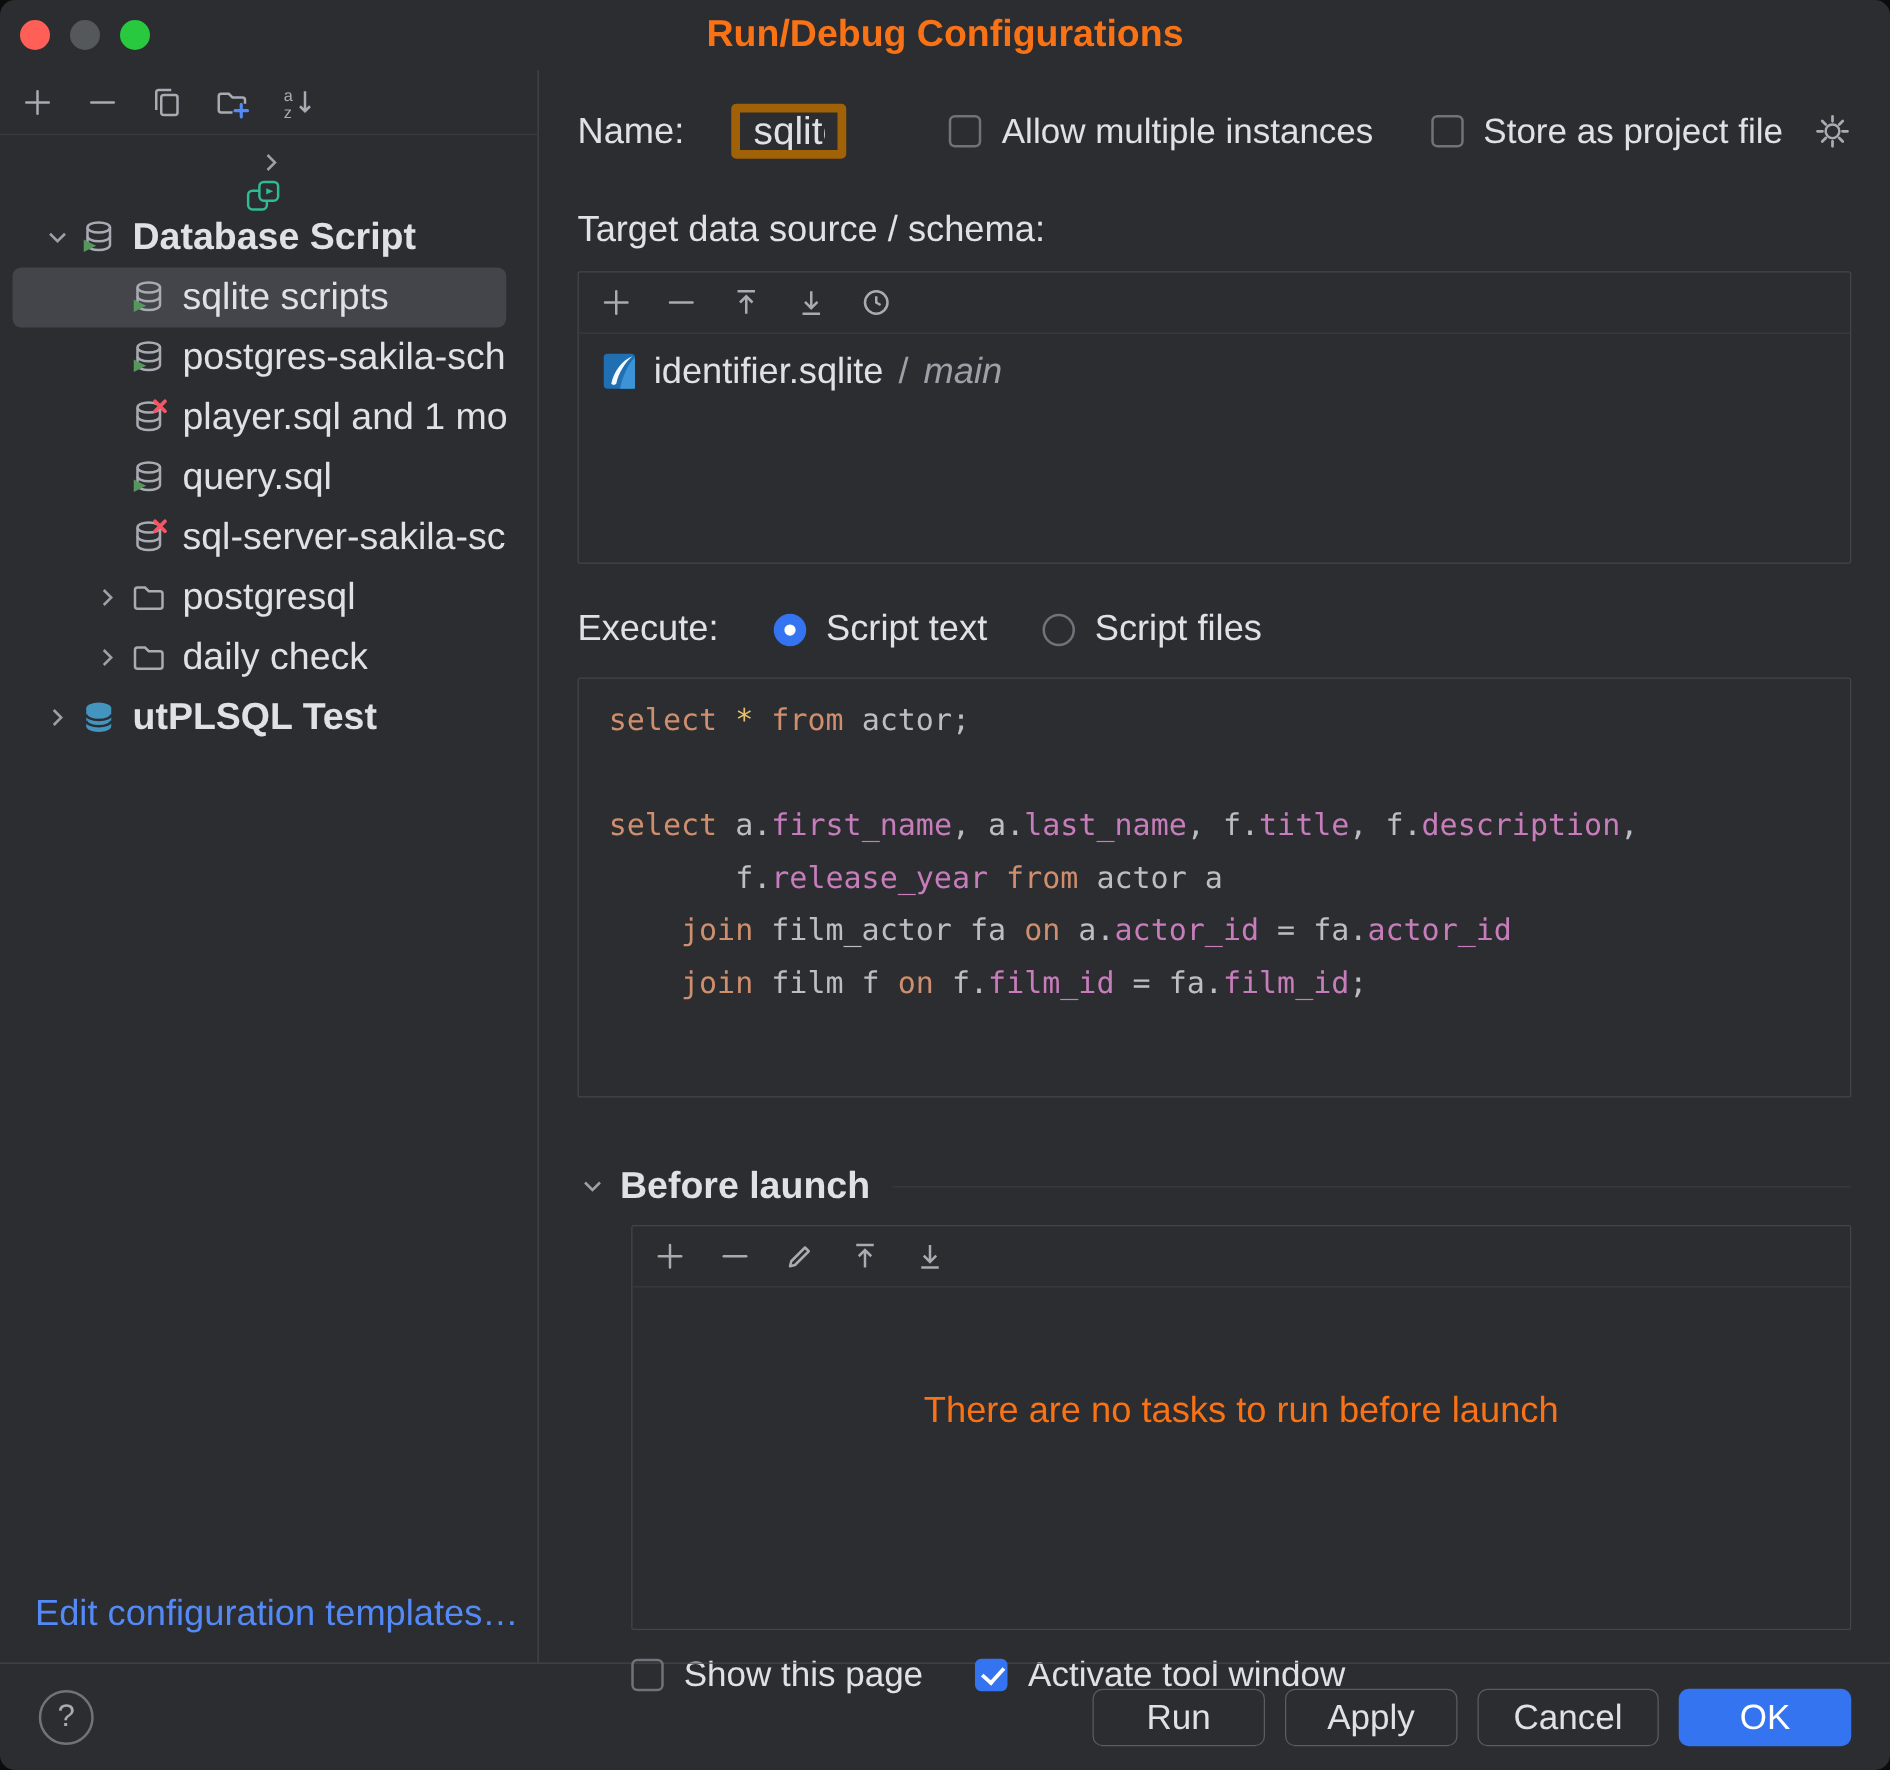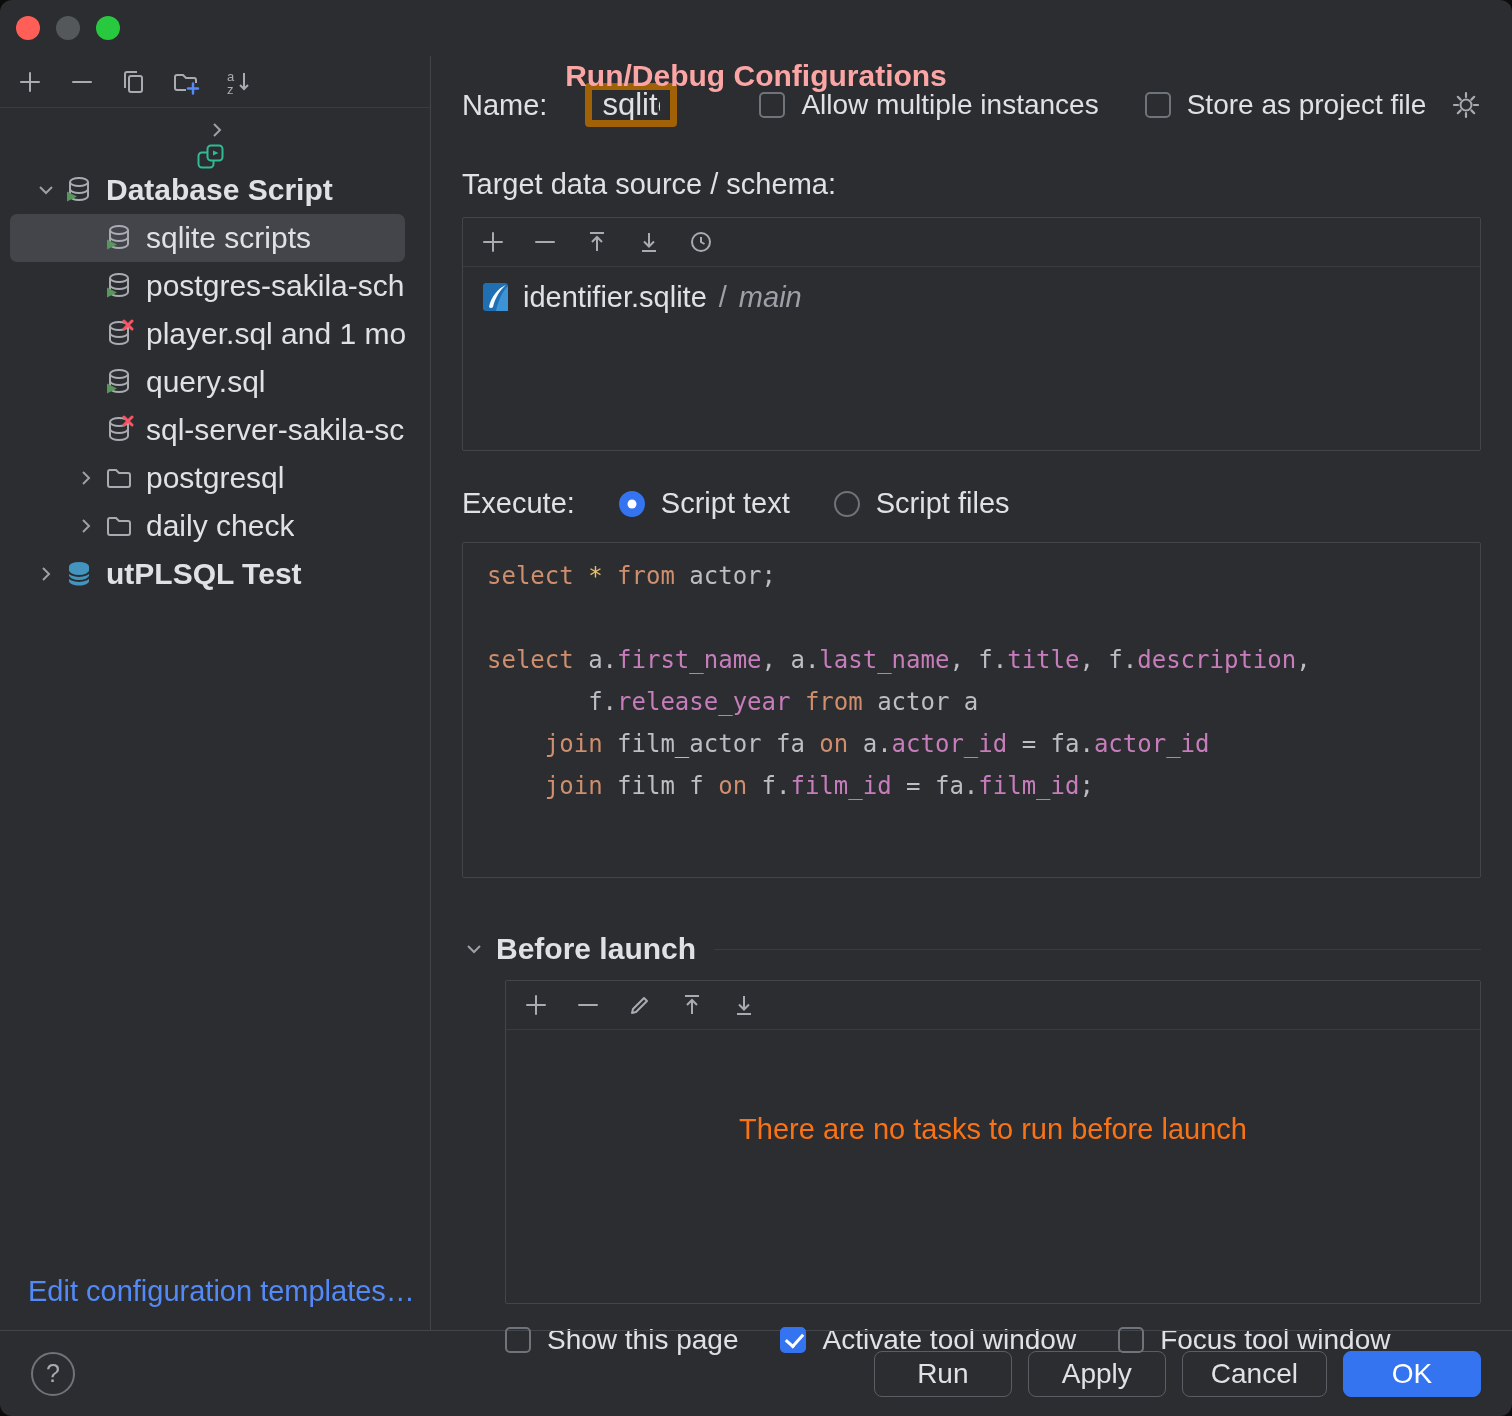--- a/index.html
+++ b/index.html
@@ -7,21 +7,21 @@
   body { width:1512px; height:1416px; font-family:"Liberation Sans",sans-serif; color:#DFE1E5; font-size:28px; overflow:hidden; }
   .window { width:1512px; height:1416px; background:#2B2D30; border-radius:12px; overflow:hidden; display:flex; flex-direction:column; }
 
   
   .titlebar { height:56px; position:relative; flex:none; }
   .lights { position:absolute; left:16px; top:50%; transform:translateY(-50%); display:flex; gap:16px; }
   .light { width:24px; height:24px; border-radius:50%; display:inline-block; }
   .light.red { background:#FF5F57; }
   .light.gray { background:#54585B; }
   .light.green { background:#28C83F; }
-  .title { text-align:center; line-height:56px; font-size:30px; font-weight:700; color:#fca5a5;margin-top:48px; }
+  .title { text-align:center; line-height:56px; font-size:30px; font-weight:700; color:#f97316; }
 
   
   .main { flex:1; display:flex; min-height:0; }
   .sidebar { width:431px; flex:none; border-right:1px solid #43454A; position:relative; display:flex; flex-direction:column; }
   .side-toolbar { height:52px; flex:none; display:flex; align-items:center; gap:24px; padding-left:16px; border-bottom:1px solid #393B40; }
   .tbi { width:28px; height:28px; flex:none; }
   .tbi svg { width:28px; height:28px; display:block; }
   .tree { flex:1; padding-top:10px; overflow:hidden; }
   .tree-row { height:48px; display:flex; align-items:center; margin:0 25px 0 10px; border-radius:7px; font-size:30px; color:#DFE1E5; white-space:nowrap; }
   .tree-row.selected { background:#43454A; }
@@ -390,24 +390,20 @@
 
       <div class="bottom-checks">
         <label class="check">
           <span class="cbox"></span>
           <span>Show this page</span>
         </label>
         <label class="check">
           <span class="cbox on"></span>
           <span>Activate tool window</span>
         </label>
-        <label class="check">
-          <span class="cbox"></span>
-          <span>Focus tool window</span>
-        </label>
       </div>
 
     </section>
   </div>
 
   <footer>
     <div class="help">
       <span>?</span>
     </div>
     <div class="btns">

